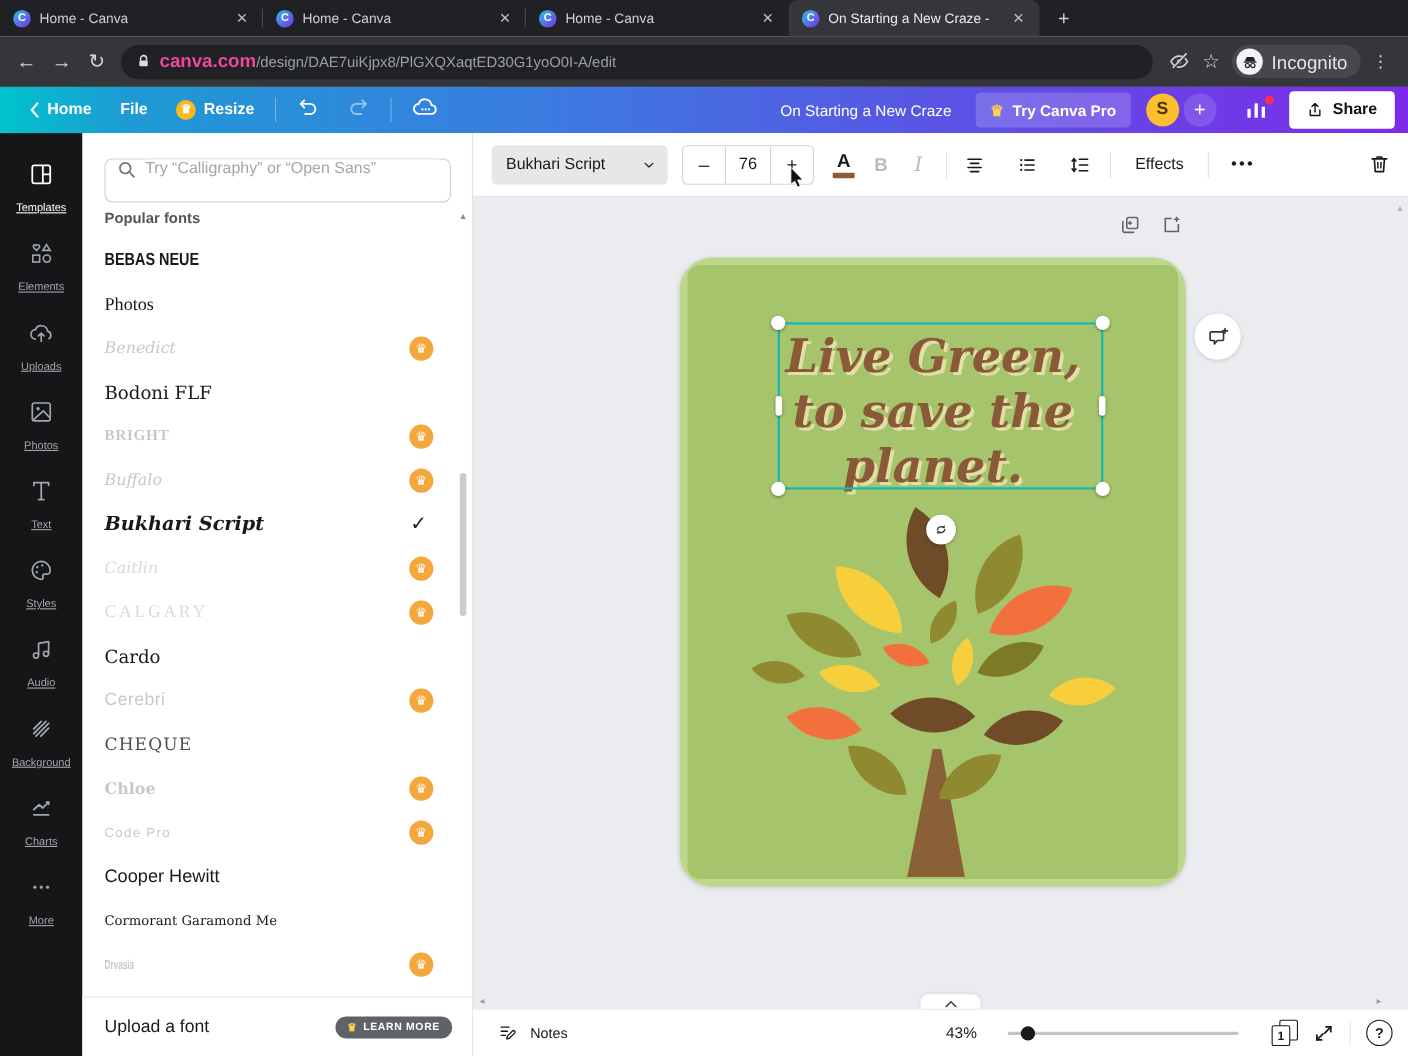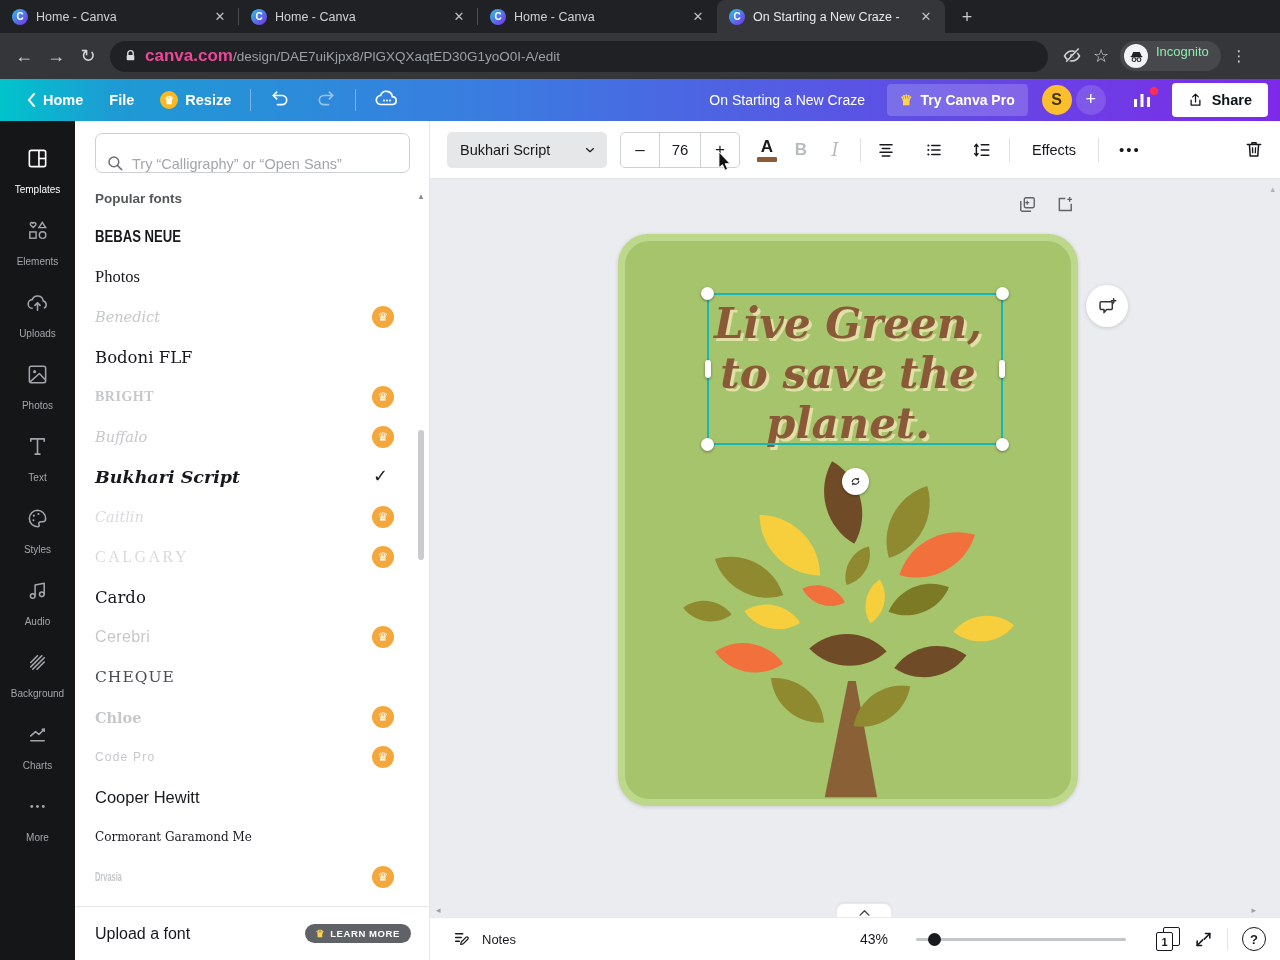--- a/index.html
+++ b/index.html
@@ -17,21 +17,21 @@
   .favicon { width:16px; height:16px; border-radius:50%; background:linear-gradient(135deg,#29c3e8,#7d2ae8); color:#fff; font-size:10px; font-weight:bold; text-align:center; line-height:16px; flex:none; }
   .newtab { width:28px; height:28px; margin:0 0 2px 8px; color:#c8cbcf; font-size:18px; text-align:center; line-height:28px; border-radius:50%; }
 
   
   .addressbar { position:absolute; left:0; top:33px; width:1280px; height:46px; background:#35363a; display:flex; align-items:center; }
   .nav-ic { color:#d3d6d9; font-size:18px; width:32px; text-align:center; flex:none; }
   .urlpill { height:31px; width:938px; margin-left:6px; background:#202124; border-radius:16px; display:flex; align-items:center; padding:0 14px; gap:8px; }
   .url-domain { color:#ec4899; font-size:17px; font-weight:bold; }
   .url-path { color:#9aa0a6; font-size:13.5px; }
   .abar-right { display:flex; align-items:center; margin-left:14px; gap:6px; }
-  .incog { display:flex; align-items:flex-start; gap:8px; background:rgba(255,255,255,.09); border-radius:16px; padding:3px 12px 3px 4px; color:#86efac; font-size:13px; }
+  .incog { display:flex; align-items:flex-end; gap:8px; background:rgba(255,255,255,.09); border-radius:16px; padding:3px 12px 3px 4px; color:#e5e5e5; font-size:17px; }
   .incog .badge { width:24px; height:24px; border-radius:50%; background:#f1f3f4; display:flex; align-items:center; justify-content:center; }
   .dots { color:#d3d6d9; font-size:15px; width:24px; text-align:center; }
 
   
   .cheader { position:absolute; left:0; top:79px; width:1280px; height:42px; display:flex; align-items:center; padding:0 12px 0 14px; background:linear-gradient(90deg,#00c4cc 0%,#1e9ad4 9%,#3a7ce0 38%,#5b52e4 68%,#7d2ae8 100%); color:#fff; }
   .hbtn { display:flex; align-items:center; gap:7px; font-size:14.5px; font-weight:bold; padding:0 13px; height:34px; border-radius:4px; }
   .crown-badge { width:18px; height:18px; border-radius:50%; background:#fcb821; color:#fff; font-size:11px; line-height:18px; text-align:center; }
   .hsep { width:1px; height:22px; background:rgba(255,255,255,.35); margin:0 6px; }
   .hic { font-size:19px; padding:0 12px; }
   .hic.dim { opacity:.5; }
@@ -41,28 +41,28 @@
   .plusbtn { width:30px; height:30px; border-radius:50%; background:rgba(255,255,255,.14); color:#fff; font-size:18px; text-align:center; line-height:28px; margin-left:4px; }
   .chartbtn { position:relative; padding:6px 12px 2px; margin:0 8px 0 14px; }
   .chartbtn .reddot { position:absolute; top:2px; right:6px; width:8px; height:8px; border-radius:50%; background:#ff2d55; }
   .sharebtn { display:flex; align-items:center; gap:9px; background:#fff; color:#0d1216; font-size:14.5px; font-weight:bold; border-radius:4px; height:34px; padding:0 16px; }
 
   
   .main { position:absolute; top:121px; left:0; width:1280px; height:839px; display:flex; }
 
   
   .sidebar { width:75px; background:#151618; height:100%; display:flex; flex-direction:column; align-items:center; padding-top:14px; flex:none; }
-  .side-item { width:75px; height:72px; display:flex; flex-direction:column; align-items:center; justify-content:center; gap:14px; color:#a2a6ab; }
+  .side-item { width:75px; height:72px; display:flex; flex-direction:column; align-items:center; justify-content:center; gap:14px; color:#a2a6ab;text-decoration:underline; }
   .side-item .lbl { font-size:10px; }
   .side-item.active { color:#fff; }
   .side-item svg { display:block; }
 
   
   .panel { position:relative; width:355px; background:#fff; height:100%; flex:none; border-right:1px solid #e4e5e7; }
-  .searchbox { position:absolute; left:20px; top:12px; width:315px; height:40px; border:1.5px solid #ced1d4; border-radius:7px; display:flex; align-items:flex-end; padding:0 10px; gap:8px; }
+  .searchbox { position:absolute; left:20px; top:23px; width:315px; height:40px; border:1.5px solid #ced1d4; border-radius:7px; display:flex; align-items:flex-start; padding:0 10px; gap:8px; }
   .searchbox input { border:none; outline:none; flex:1; font-size:14.5px; color:#333; font-family:"Liberation Sans",sans-serif; }
   .searchbox input::placeholder { color:#a2a6aa; }
   .psection { position:absolute; left:20px; top:70px; font-size:13.5px; font-weight:bold; color:#545759; }
   .fontlist { position:absolute; left:0; top:96px; width:345px; }
   .frow { position:relative; height:40px; display:flex; align-items:center; padding-left:20px; }
   .frow .crown { position:absolute; right:26px; top:9px; width:22px; height:22px; border-radius:50%; background:#f3a73c; color:#fff; font-size:12px; text-align:center; line-height:22px; }
   .frow .check { position:absolute; right:32px; top:8px; color:#1a1a1a; font-size:18px; }
   .fname { color:#17191c; }
   .muted { color:#c6c8ca; }
   .vmuted { color:#d8dadc; }
@@ -105,21 +105,21 @@
   .tsep { width:1px; height:24px; background:#e0e2e4; margin:0 8px; }
   .effects-lbl { font-size:14.5px; color:#17191c; padding:0 14px; }
   .moredots { font-size:15px; color:#17191c; letter-spacing:2px; padding:0 12px; }
   .trash { position:absolute; right:16px; top:17px; }
   .cursor-ptr { position:absolute; left:287px; top:31px; z-index:50; }
 
   
   .canvas-area { position:absolute; left:0; top:58px; width:100%; height:738px; }
   .page-actions { position:absolute; left:588px; top:16px; display:flex; gap:18px; color:#5f6368; }
   .card-outer { position:absolute; left:188px; top:55px; width:460px; height:572px; background:#bdd88a; border-radius:30px; padding:7px; box-shadow:0 1px 4px rgba(0,0,0,.14); }
-  .card { position:relative; width:100%; height:100%; background:#a6c46c; border-radius:24px; overflow:hidden; }
+  .card { position:relative; width:100%; height:100%; background:#a6c46c; border-radius:11px; overflow:hidden; }
   .tree { position:absolute; left:0; top:0; width:100%; height:100%; }
   .design-text { position:absolute; left:50%; top:58px; transform:translateX(-50%); text-align:center; font-family:"DejaVu Serif",serif; font-style:italic; font-weight:bold; font-size:42px; line-height:50px; color:#8a5a38; text-shadow:3px 3px 0 rgba(236,228,178,.85); white-space:nowrap; }
   .selbox { position:absolute; left:82px; top:52px; width:296px; height:152px; border:2px solid #16b8b1; }
   .handle { position:absolute; width:13px; height:13px; border-radius:50%; background:#fff; box-shadow:0 1px 3px rgba(0,0,0,.4); }
   .handle.tl{left:-8px;top:-8px;} .handle.tr{right:-8px;top:-8px;} .handle.bl{left:-8px;bottom:-8px;} .handle.br{right:-8px;bottom:-8px;}
   .handle.ml{left:-4px;top:50%;margin-top:-9px;width:6px;height:18px;border-radius:3px;}
   .handle.mr{right:-4px;top:50%;margin-top:-9px;width:6px;height:18px;border-radius:3px;}
   .rotatebtn { position:absolute; left:217px; top:227px; width:27px; height:27px; border-radius:50%; background:#fff; box-shadow:0 1px 3px rgba(0,0,0,.35); display:flex; align-items:center; justify-content:center; }
   .commentbtn { position:absolute; left:656px; top:106px; width:42px; height:42px; border-radius:50%; background:#fff; box-shadow:0 1px 4px rgba(0,0,0,.15); display:flex; align-items:center; justify-content:center; }
   .addpage { position:absolute; left:188px; top:653px; width:460px; height:38px; background:#dde0e4; border-radius:7px; display:flex; align-items:center; justify-content:center; font-size:14.5px; font-weight:bold; color:#17191c; }

